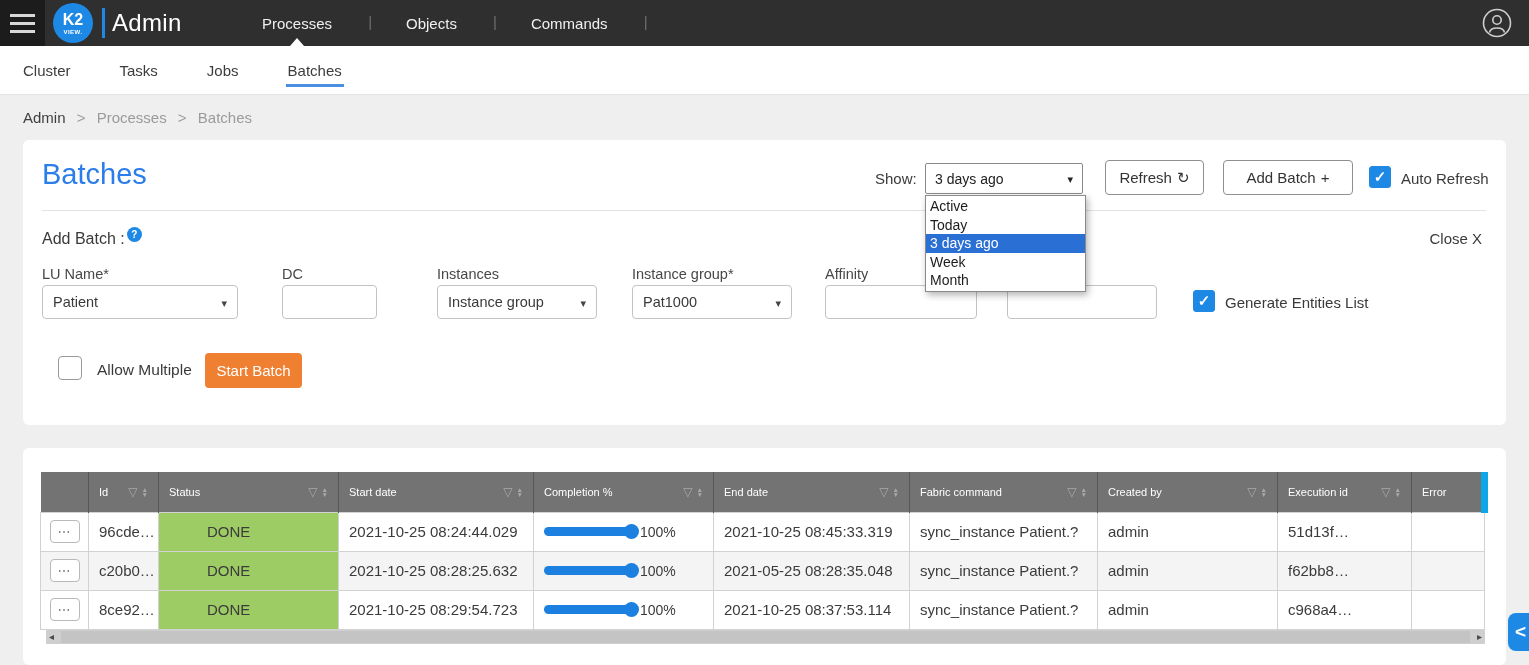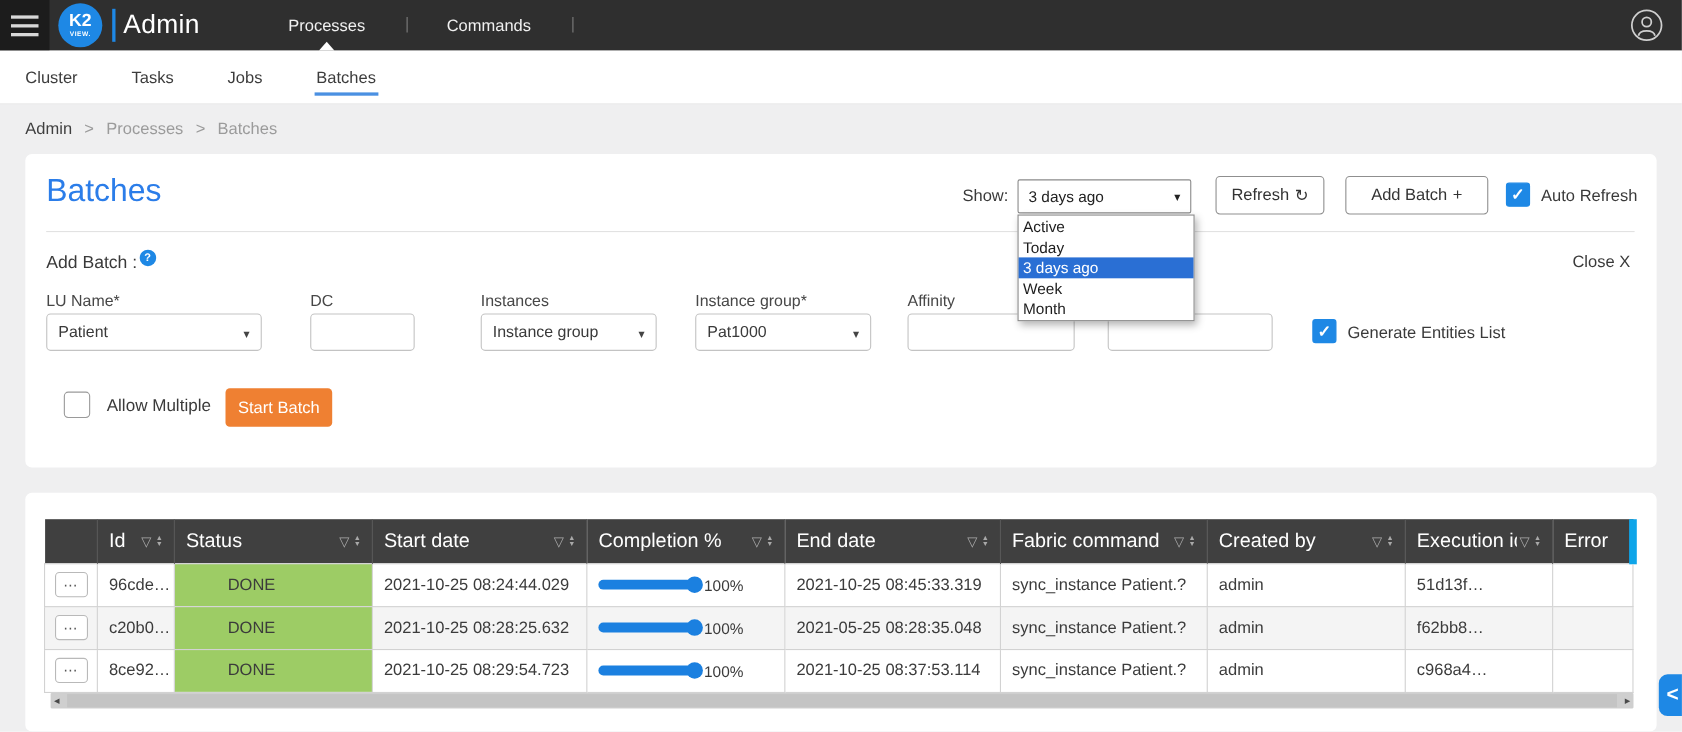--- a/index.html
+++ b/index.html
@@ -65,21 +65,21 @@
   .f-ex { left:984px; width:150px; }
   .cb-gen { left:1170px; top:150px; }
   .lbl-gen { position:absolute; left:1202px; top:154px; font-size:15px; color:#3a3a3a; }
   .cb-allow { left:35px; top:216px; width:24px; height:24px; border-radius:4px; }
   .lbl-allow { position:absolute; left:74px; top:221px; font-size:15.5px; color:#3a3a3a; }
   .btn-start { position:absolute; left:182px; top:213px; width:97px; height:35px; background:#ef8032; border:none; border-radius:4px; color:#fff; font-size:15px; display:flex; align-items:center; justify-content:center; cursor:pointer; font-family:"Liberation Sans",sans-serif; }
 
   
   .card2 { position:absolute; left:23px; top:448px; width:1483px; height:217px; background:#fff; border-radius:6px; }
   table.grid { position:absolute; left:17px; top:24px; width:1444px; border-collapse:collapse; table-layout:fixed; }
-  .grid th { background:#404040; color:#fff; font-weight:400; font-size:18px; text-align:left; height:40px; padding:0 10px; border-right:1px solid #575757; }
+  .grid th { background:#737373; color:#fff; font-weight:400; font-size:11px; text-align:left; height:40px; padding:0 10px; border-right:1px solid #575757; }
   .grid th:last-child { border-right:7px solid #0ea5e9; }
   .grid th .hwrap { display:flex; align-items:center; }
   .grid th .hlabel { flex:1 1 auto; white-space:nowrap; overflow:hidden; }
   .fi { color:#a9a9a9; font-size:12px; margin-left:2px; cursor:pointer; }
   .fi::before { content:"▽"; }
   .si { display:inline-flex; flex-direction:column; color:#a9a9a9; font-size:6.5px; line-height:5px; margin-left:4px; cursor:pointer; }
   .si::before { content:"▲"; }
   .si::after { content:"▼"; }
   .grid td { height:39px; font-size:15px; color:#3b3b3b; padding:0 10px; border:1px solid #d2d2d2; background:#fff; white-space:nowrap; overflow:hidden; }
   .grid tr.alt td { background:#f4f4f4; }
@@ -121,20 +121,23 @@
         <span class="vw">VIEW.</span>
       </div>
       <div class="logobar"></div>
       <div class="apptitle">Admin</div>
     </div>
     <div class="topnav">
       <div class="item active">
         <span>Processes</span>
         <span class="tri"></span>
       </div>
+      <div class="item">
+          <span>Objects</span>
+        </div>
       <div class="item">
           <span>Commands</span>
         </div>
     </div>
     <svg class="usericon" viewBox="0 0 30 30">
       <circle cx="15" cy="15" r="13.5" fill="none" stroke="#cfcfcf" stroke-width="1.6"></circle>
       <circle cx="15" cy="12" r="4.2" fill="none" stroke="#cfcfcf" stroke-width="1.6"></circle>
       <path d="M7.5 24.5 C8.5 18.5 21.5 18.5 22.5 24.5" fill="none" stroke="#cfcfcf" stroke-width="1.6"></path>
     </svg>
   </div>

